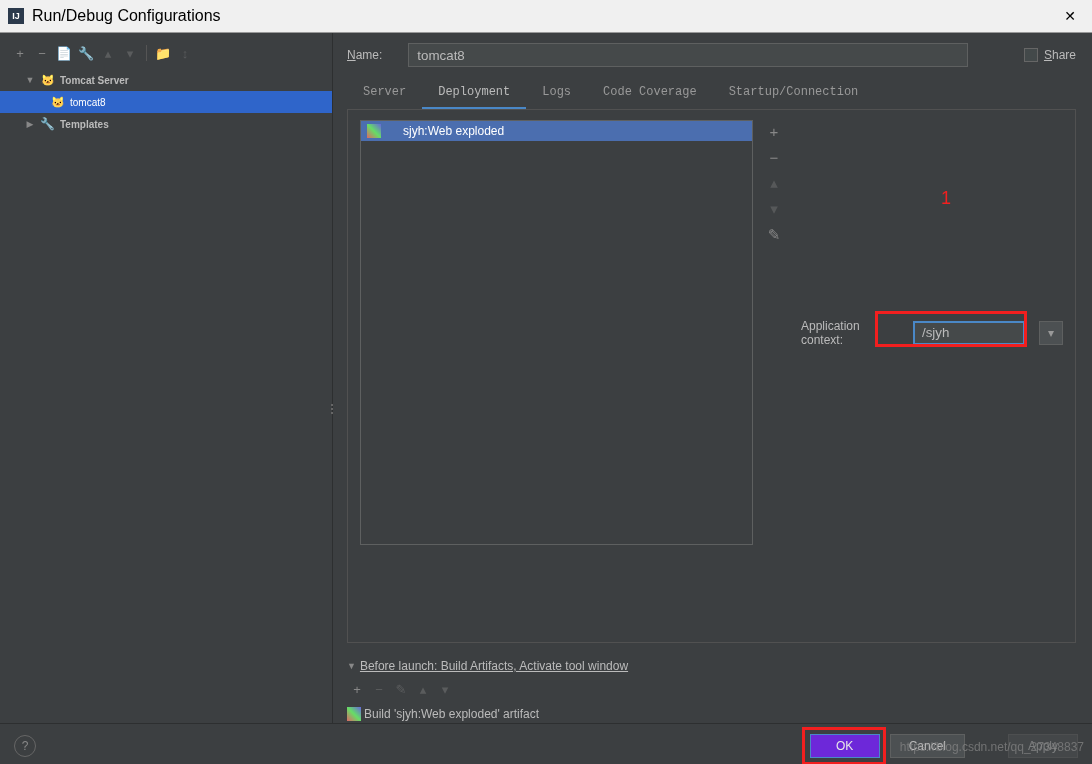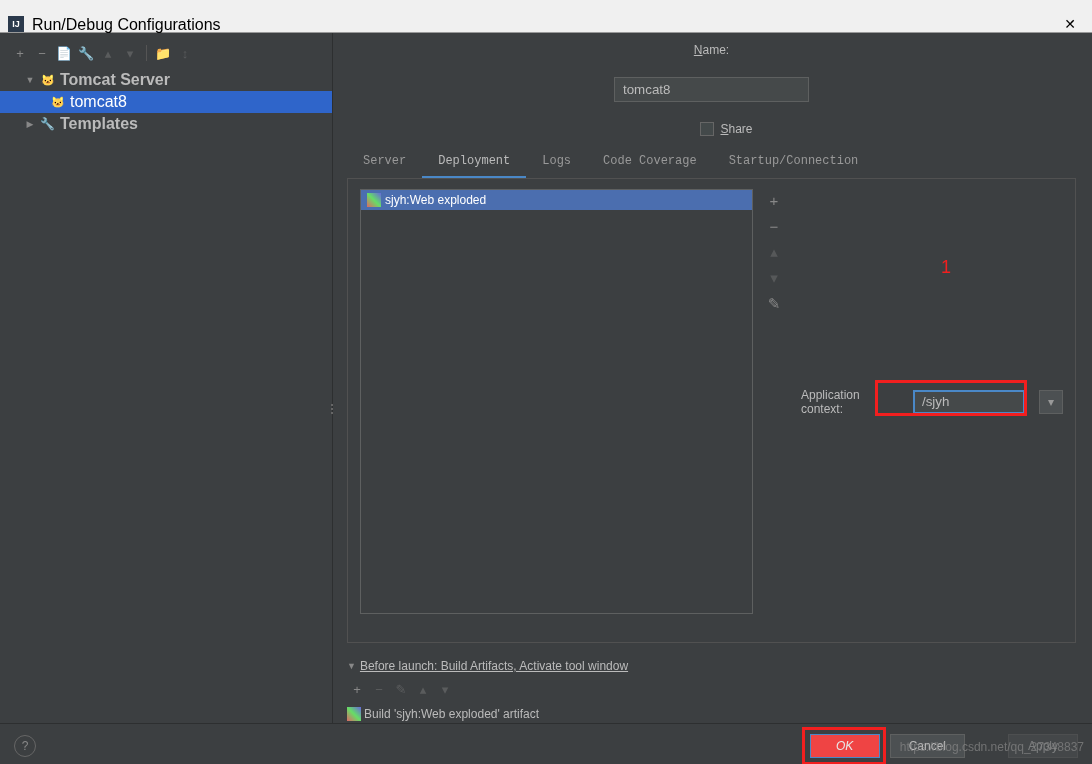--- a/index.html
+++ b/index.html
@@ -1,73 +1,73 @@
 <!DOCTYPE html>
 <html><head>
 <meta charset="utf-8">
 <style>
 * { box-sizing: border-box; margin: 0; padding: 0; }
 body { font-family: "Segoe UI", Arial, sans-serif; font-size: 12px; background: #3c3f41; color: #bbbbbb; width: 1092px; height: 764px; overflow: hidden; position: relative; }
-.titlebar { height: 30px; background: #f0f0f0; color: #000; display: flex; align-items: flex-start; padding: 16px 8px; border-bottom: 1px solid #999; }
+.titlebar { height: 30px; background: #f0f0f0; color: #000; display: flex; align-items: center; padding: 16px 8px; border-bottom: 1px solid #999; }
 .titlebar-icon { width: 16px; height: 16px; background: #2b3a4c; margin-right: 8px; display: flex; align-items: center; justify-content: center; color: #fff; font-size: 9px; font-weight: bold; }
 .titlebar-title { flex: 1; font-size: 16px; }
 .titlebar-close { font-size: 14px; padding: 0 8px; cursor: pointer; }
 .main { display: flex; height: 690px; }
 .sidebar { width: 333px; background: #3c3f41; border-right: 1px solid #2d2f30; padding: 6px 0; position: relative; }
 .toolbar { display: flex; align-items: center; padding: 4px 10px; gap: 2px; }
 .tb-btn { width: 20px; height: 20px; display: flex; align-items: center; justify-content: center; color: #888; cursor: pointer; font-size: 13px; }
 .tb-btn.disabled { opacity: 0.4; }
 .tb-sep { width: 1px; height: 16px; background: #555; margin: 0 4px; }
 .tree { padding: 2px 0; }
 .tree-item { display: flex; align-items: center; padding: 2px 8px; height: 22px; cursor: pointer; }
 .tree-item.selected { background: #2f65ca; color: #fff; }
 .tree-arrow { width: 12px; text-align: center; font-size: 9px; color: #888; }
 .tree-icon { width: 16px; height: 16px; margin: 0 4px; display: flex; align-items: center; justify-content: center; }
 .tomcat-icon::before { content: "🐱"; font-size: 11px; filter: sepia(1) saturate(3) hue-rotate(-10deg); }
 .wrench-icon { color: #999; }
-.tree-label { font-size: 16px; }
+.tree-label { font-size: 10px; }
 .bold { font-weight: bold; }
 .indent-1 { padding-left: 24px; }
 .indent-2 { padding-left: 46px; }
 .resize-grip { position: absolute; right: -3px; top: 370px; width: 6px; height: 12px; display: flex; flex-direction: column; justify-content: space-around; }
 .resize-grip div { width: 2px; height: 2px; background: #666; margin: 0 auto; }
 .content { flex: 1; padding: 10px 16px 0 14px; display: flex; flex-direction: column; }
-.name-row { display: flex; align-items: center; gap: 20px; margin-bottom: 10px; flex-direction: column; }
+.name-row { display: flex; align-items: center; gap: 26px; margin-bottom: 10px; }
 .name-input { flex: 1; background: #45494a; border: 1px solid #5e6060; color: #bbb; padding: 4px 8px; height: 24px; }
 .share-box { display: flex; align-items: flex-end; gap: 6px; margin-left: 30px; }
 .checkbox-ui { width: 14px; height: 14px; border: 1px solid #666; background: #43494a; display: inline-flex; align-items: center; justify-content: center; font-size: 10px; color: #ccc; }
 .tabs { display: flex; border-bottom: 1px solid #515151; margin-bottom: 0; }
 .tab { padding: 8px 16px; color: #999; cursor: pointer; border-bottom: 2px solid transparent; font-family: Liberation Mono, monospace; }
 .tab.active { color: #bbb; border-bottom: 2px solid #4a88c7; }
 .panel { border: 1px solid #515151; border-top: none; padding: 10px 12px 12px 12px; flex: 1; margin-bottom: 12px; }
 .panel-label { font-size: 12px; margin-bottom: 8px; }
 .deploy-row { display: flex; gap: 10px; }
 .artifact-box { border: 1px solid #5e6060; width: 393px; height: 425px; position: relative; }
-.artifact-item { background: #4b6eaf; color: #fff; padding: 3px 6px; display: flex; align-items: center; gap: 4px; font-size: 12px; }
+.artifact-item { background: #4b6eaf; color: #fff; padding: 3px 6px; display: flex; align-items: center; gap: 22px; font-size: 12px; }
 .artifact-icon { width: 14px; height: 14px; background: linear-gradient(45deg,#d66,#6d6,#66d); }
 .artifact-btns { display: flex; flex-direction: column; gap: 4px; }
 .art-btn { width: 22px; height: 22px; display: flex; align-items: center; justify-content: center; color: #888; cursor: pointer; font-size: 15px; }
 .art-btn.dim { opacity: 0.35; }
 .context-row { display: flex; align-items: center; gap: 8px; margin-left: 6px; }
 .context-input-wrap { position: relative; }
 .context-input { width: 112px; height: 24px; background: #45494a; border: 1px solid #4a88c7; color: #bbb; padding: 2px 8px; box-shadow: inset 0 0 0 1px #4a88c7; }
 .red-highlight { position: absolute; border: 3px solid #f21f1f; pointer-events: none; }
 .dropdown-btn { width: 24px; height: 24px; border: 1px solid #5e6060; background: #4c5052; display: flex; align-items: center; justify-content: center; color: #999; cursor: pointer; margin-left: 6px; }
 .annotation-num { position: absolute; color: #f21f1f; font-size: 18px; font-weight: normal; }
 .before-launch { margin-top: 4px; }
 .bl-header { display: flex; align-items: center; gap: 4px; font-size: 12px; }
 .bl-toolbar { display: flex; gap: 2px; padding: 6px 0; }
 .bl-item { display: flex; align-items: center; gap: 3px; padding: 2px 0; }
 .bl-icon { width: 14px; height: 14px; background: linear-gradient(45deg,#d66,#6d6,#66d); }
 .bl-checks { display: flex; gap: 20px; padding: 6px 0; align-items: center; }
 .footer { height: 44px; border-top: 1px solid #2d2f30; display: flex; align-items: center; padding: 0 14px; gap: 10px; }
 .help-btn { width: 22px; height: 22px; border: 1px solid #666; border-radius: 50%; display: flex; align-items: center; justify-content: center; color: #888; cursor: pointer; }
 .footer-spacer { flex: 1; }
 .btn { height: 24px; padding: 0 18px; background: #4c5052; border: 1px solid #5e6060; color: #bbb; cursor: pointer; display: flex; align-items: center; justify-content: center; min-width: 70px; }
-.btn.primary { background: #ef4444; border: 1px solid #4a88c7; color: #e8e8e8; font-style: italic; }
+.btn.primary { background: #6d28d9; border: 1px solid #4a88c7; color: #e8e8e8; }
 .btn.disabled { opacity: 0.5; margin-left: 33px; }
 .watermark { position: absolute; bottom: 10px; right: 8px; color: #888; font-size: 12px; opacity: 0.7; }
 </style>
 </head>
 <body>
 
 <div class="titlebar">
   <div class="titlebar-icon">IJ</div>
   <div class="titlebar-title">Run/Debug Configurations</div>
   <div class="titlebar-close">✕</div>

